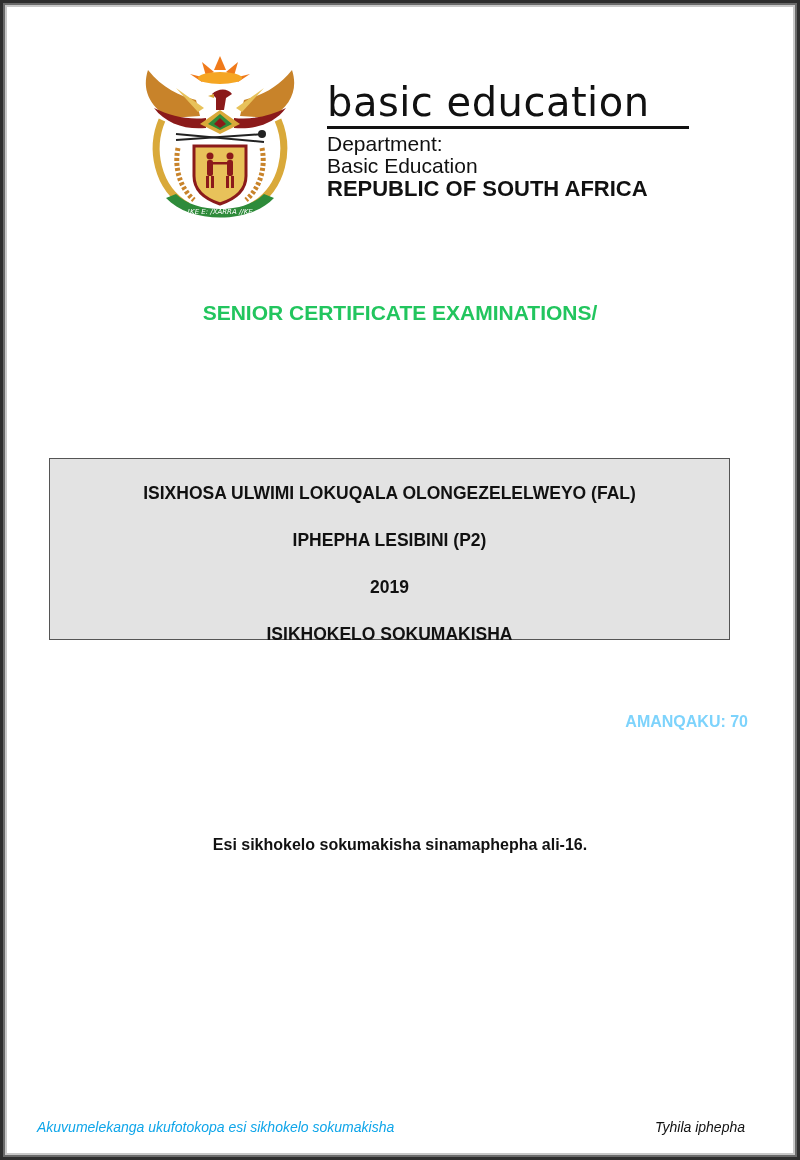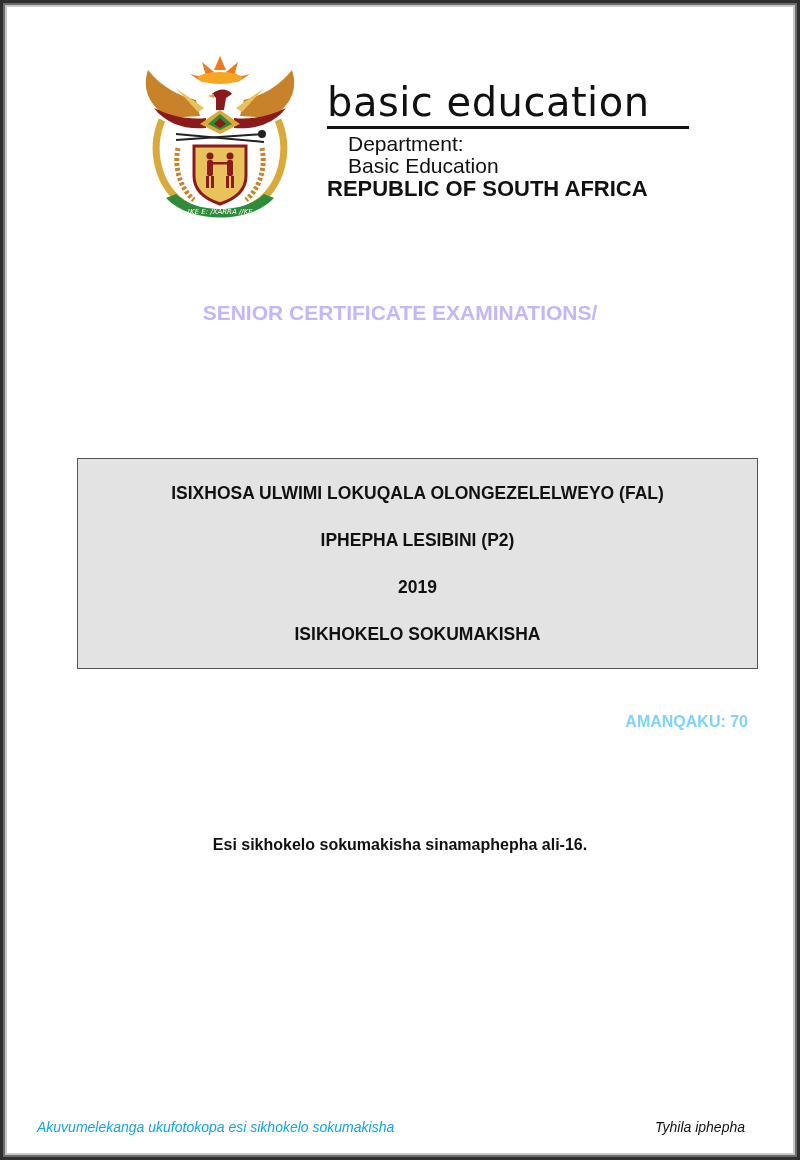--- a/index.html
+++ b/index.html
@@ -32,34 +32,34 @@
   .wordmark {
     position: absolute; left: 327px; top: 80px; width: 370px;
   }
   .wordmark .title {
     font-family: "DejaVu Sans", sans-serif;
     font-size: 40px; line-height: 44px; color: #111; letter-spacing: 0.5px;
     font-weight: normal;
     border-bottom: 3px solid #111; padding-bottom: 2px; width: 362px;
   }
   .wordmark .dept {
-    font-size: 21px; line-height: 22px; color: #111; margin-top: 4px; margin-left: 21px;
+    font-size: 21px; line-height: 22px; color: #111; margin-top: 4px;
   }
   .wordmark .rsa {
     font-size: 22px; line-height: 24px; font-weight: bold; color: #111;
   }
   .exam-heading {
     position: absolute; left: 0; right: 0; top: 299px;
-    text-align: center; font-weight: bold; font-size: 21px; line-height: 28px; color: #c4b5fd;
+    text-align: center; font-weight: bold; font-size: 21px; line-height: 28px; color: #22c55e;
   }
   .subject-box {
-    position: absolute; left: 49px; top: 458px; width: 681px; height: 211px;
+    position: absolute; left: 49px; top: 458px; width: 681px; height: 182px;
     background: #e3e3e3; border: 1px solid #555;
     box-sizing: border-box;
-    text-align: center; font-weight: bold; font-size: 17.5px; color: #111; margin-left: 28px;
+    text-align: center; font-weight: bold; font-size: 17.5px; color: #111;
   }
   .subject-box .line { position: absolute; left: 0; right: 0; }
   .marks {
     position: absolute; right: 52px; top: 713px;
     font-weight: bold; font-size: 16px; color: #7dd3fc;
   }
   .pages-note {
     position: absolute; left: 0; right: 0; top: 836px; text-align: center;
     font-weight: bold; font-size: 16px; color: #111;
   }

